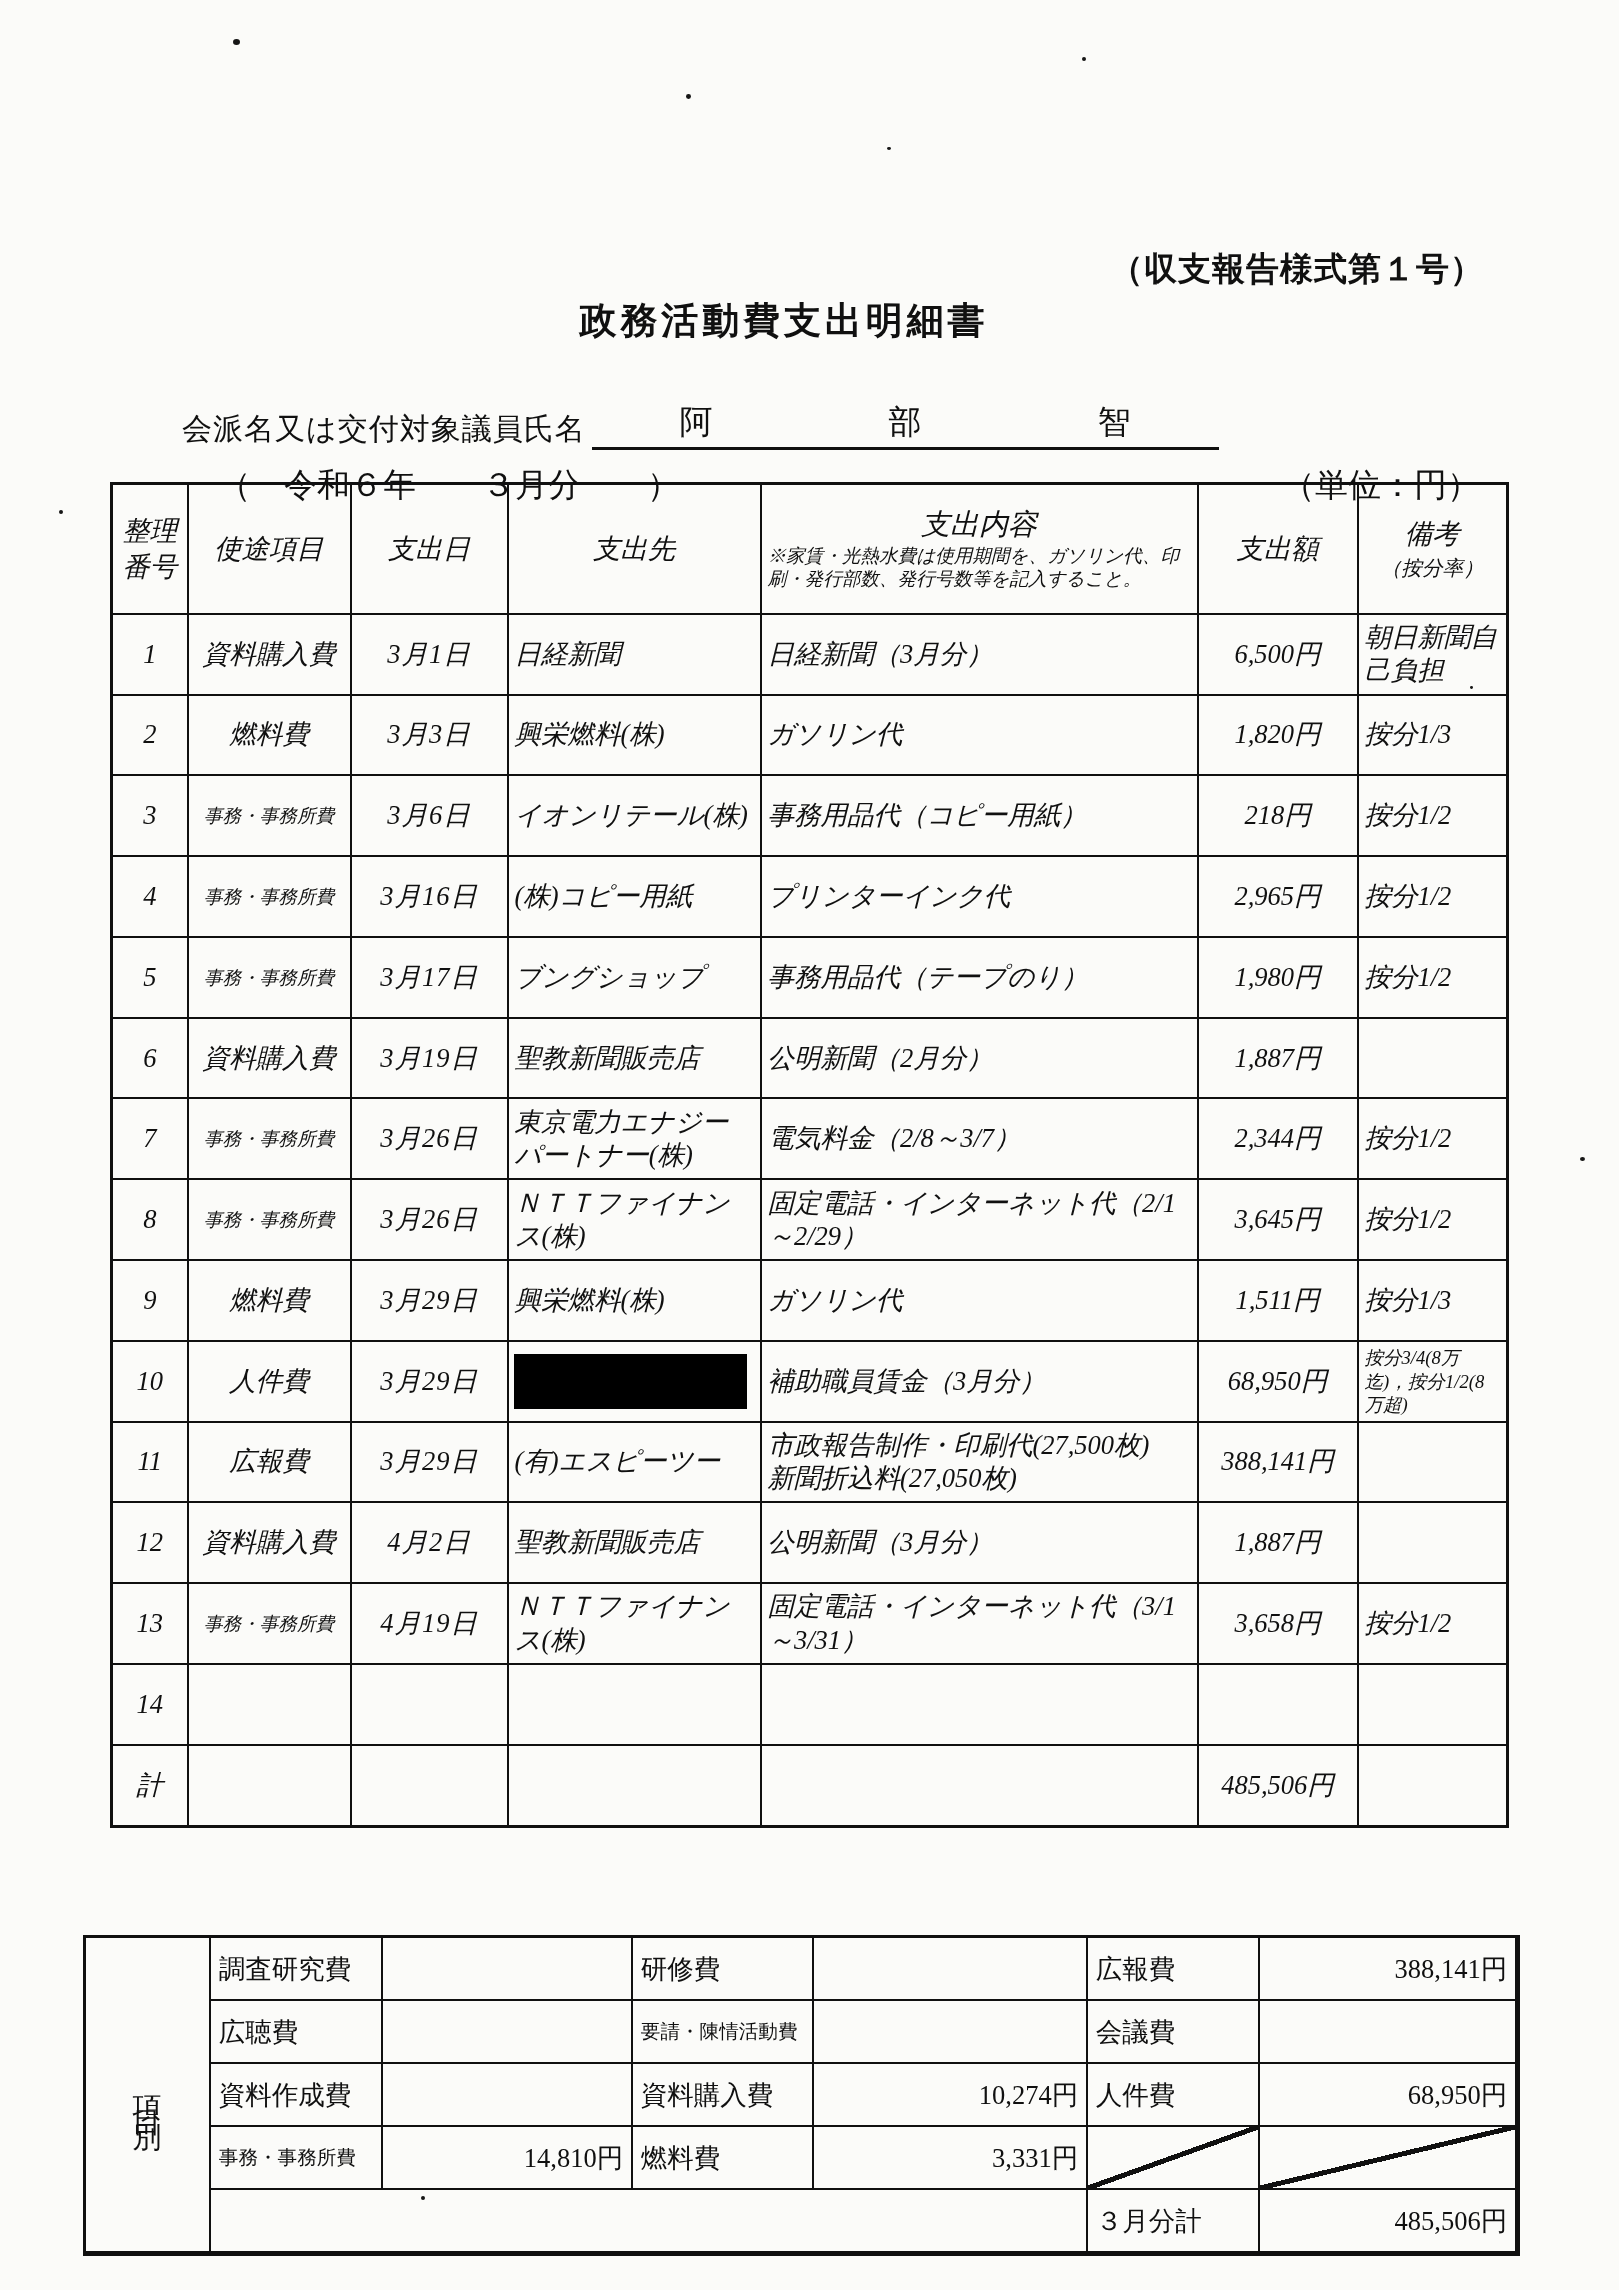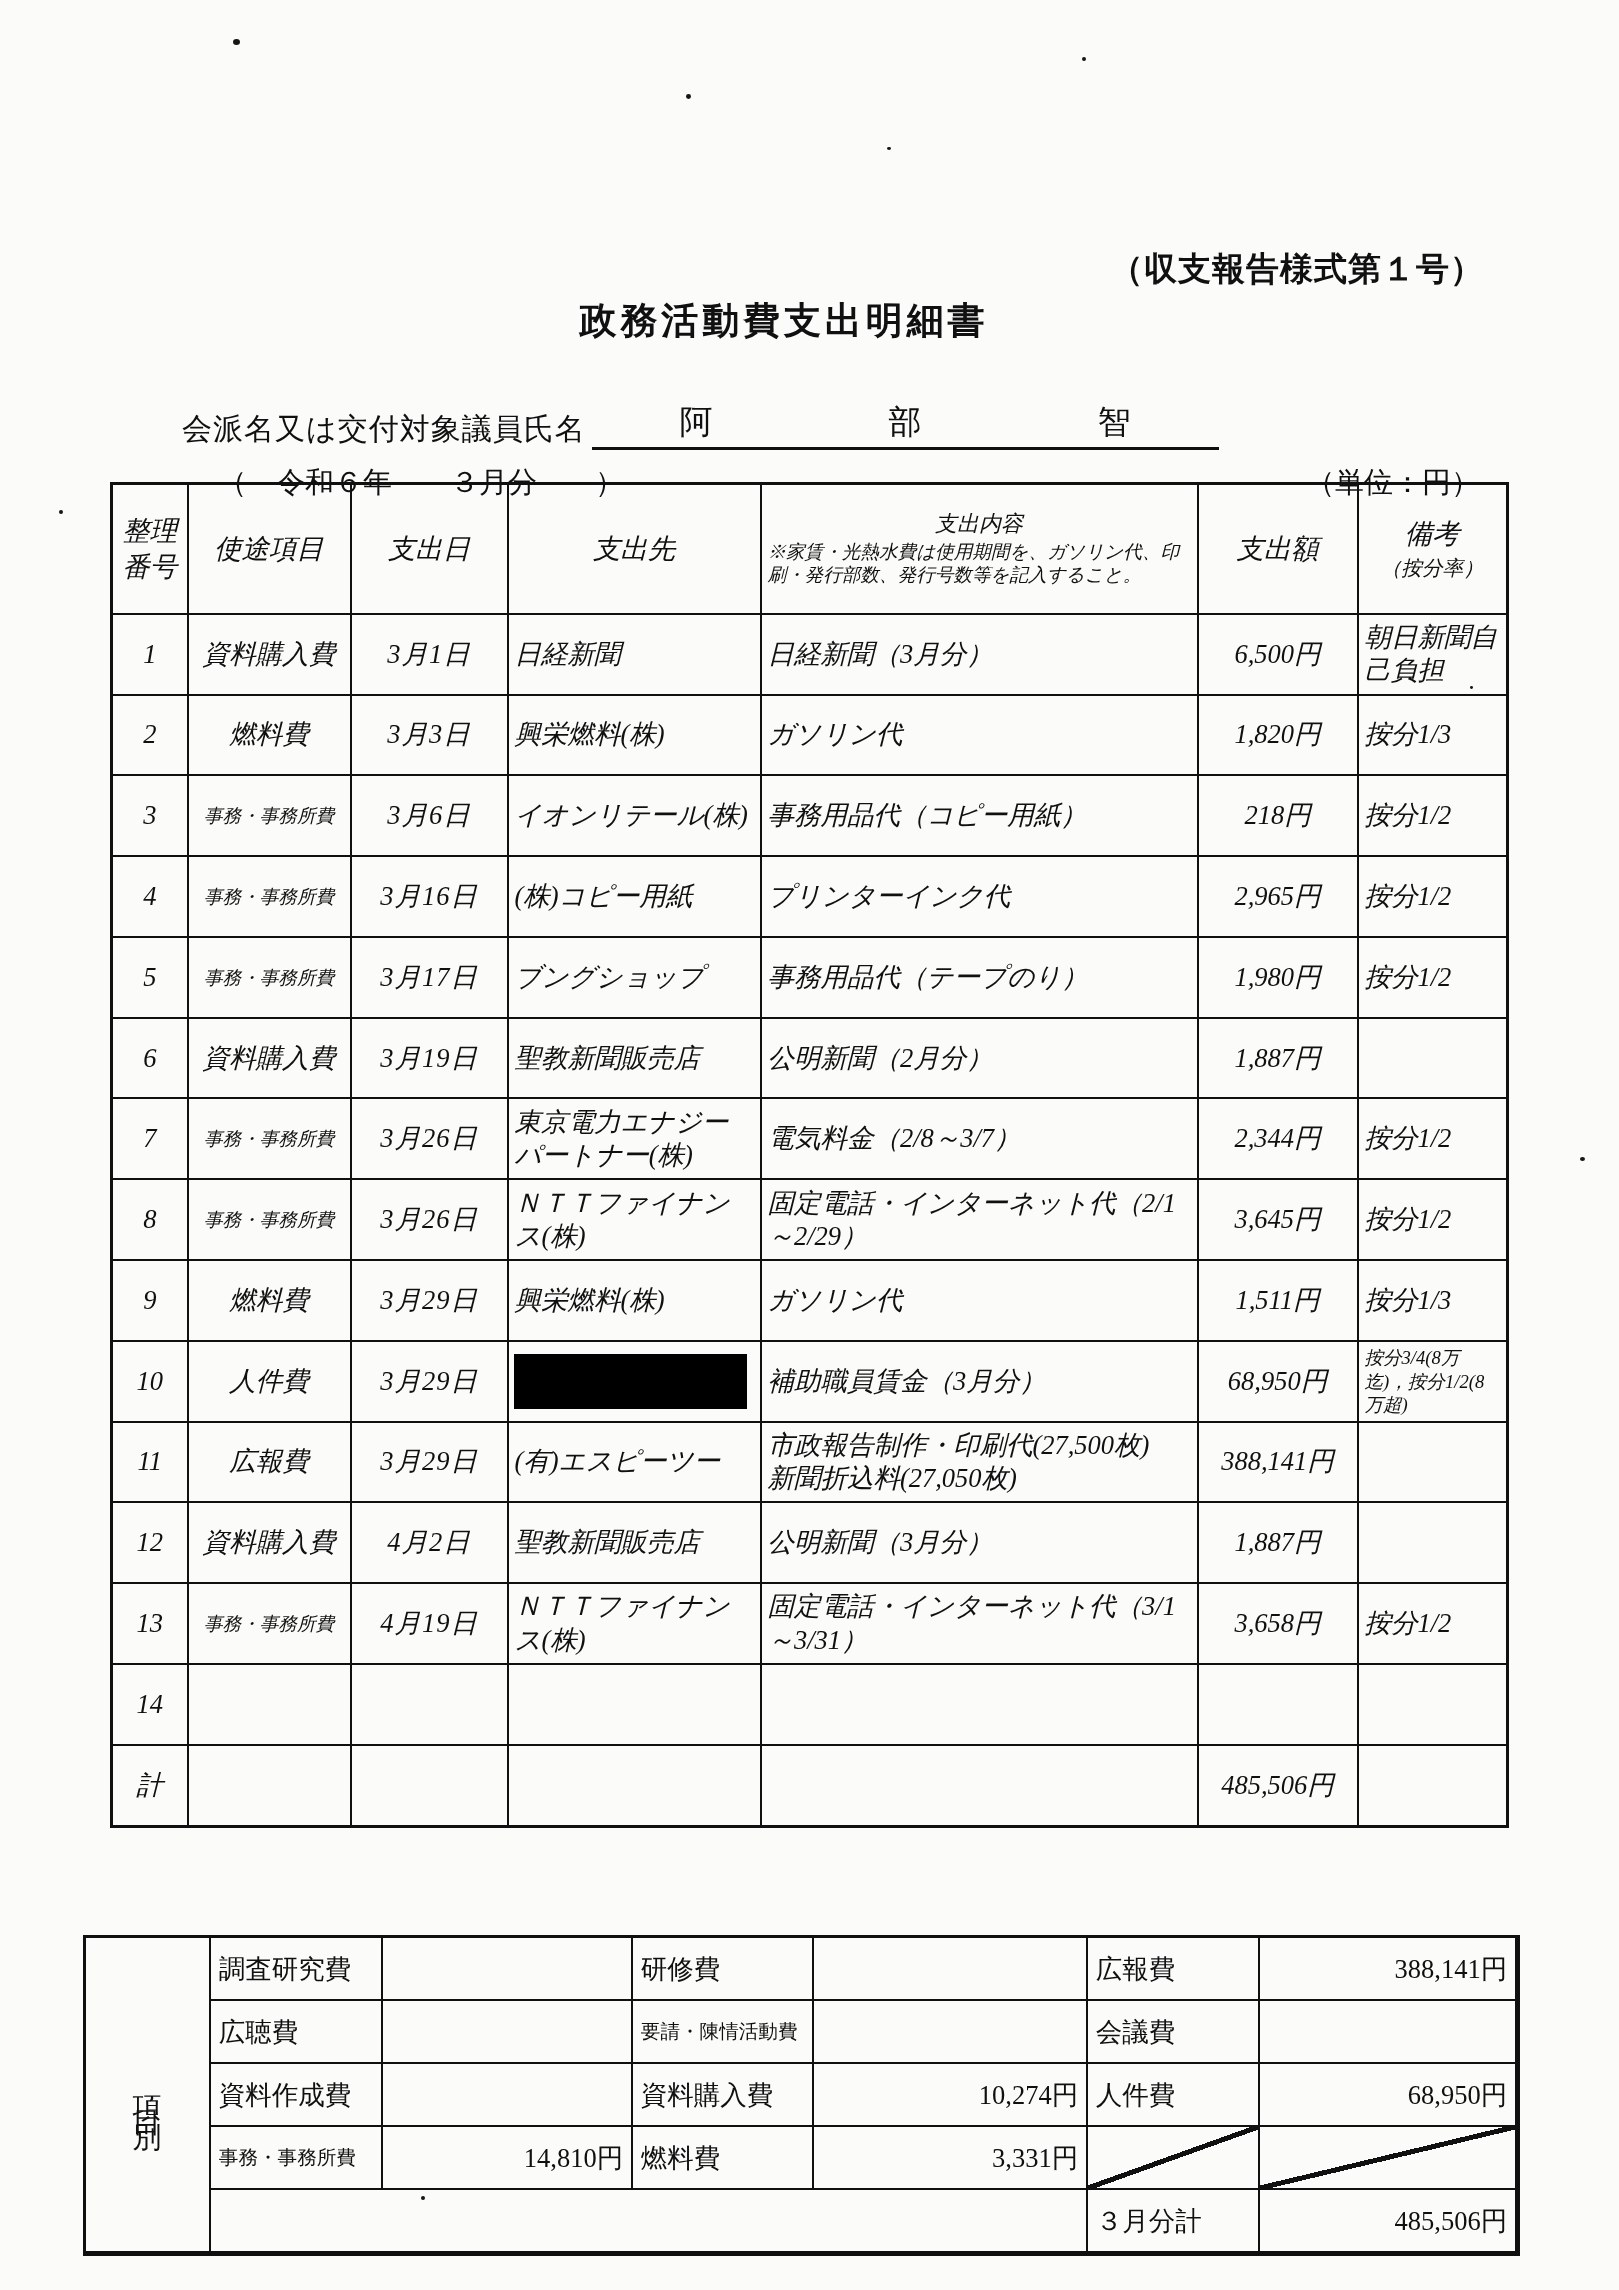--- a/index.html
+++ b/index.html
@@ -29,42 +29,42 @@
   .name-label{font-size:30px;letter-spacing:1px;white-space:nowrap;}
   .name-underline{
     width:627px;margin-left:5.9px;
     border-bottom:3.9px solid #101010;
     display:flex;justify-content:space-around;
     font-size:33px;padding-bottom:2px;
   }
   .period-row{
     position:absolute;top:463px;left:218px;right:139px;
     display:flex;justify-content:space-between;align-items:flex-end;
-    font-size:29px;
+    font-size:33px;
   }
 
   
   table.expense{
     position:absolute;top:482px;left:110px;
     width:1396px;
     border-collapse:collapse;
     table-layout:fixed;
     background:transparent;
     font-style:italic;
   }
   table.expense th,table.expense td{
     border:2.9px solid #101010;
     padding:3.9px 5.9px;
     vertical-align:middle;
     font-weight:normal;
   }
   table.expense{border:3.9px solid #101010;}
   table.expense thead th{height:120px;font-size:27.4px;text-align:center;}
   th.h-content{padding:2px 7.8px;}
-  .h-content-title{text-align:center;font-size:22px;line-height:1.2;}
+  .h-content-title{text-align:center;font-size:29px;line-height:1.2;}
   .h-content-note{text-align:left;font-size:18.6px;line-height:1.25;margin-top:2px;}
   .h-remarks-sub{font-size:20.6px;display:block;margin-top:2px;}
   table.expense tbody td{height:71px;font-size:26.5px;line-height:1.25;}
   td.c-no{text-align:center;}
   td.c-category{text-align:center;}
   td.c-category.sm{font-size:18.6px;letter-spacing:0;}
   td.c-date{text-align:center;letter-spacing:1px;}
   td.c-payee{text-align:left;padding-left:9.8px;}
   td.c-content{text-align:left;font-size:23.5px;padding-left:9.8px;white-space:pre-line;}
   td.c-amount{text-align:center;padding-right:7.8px;}

